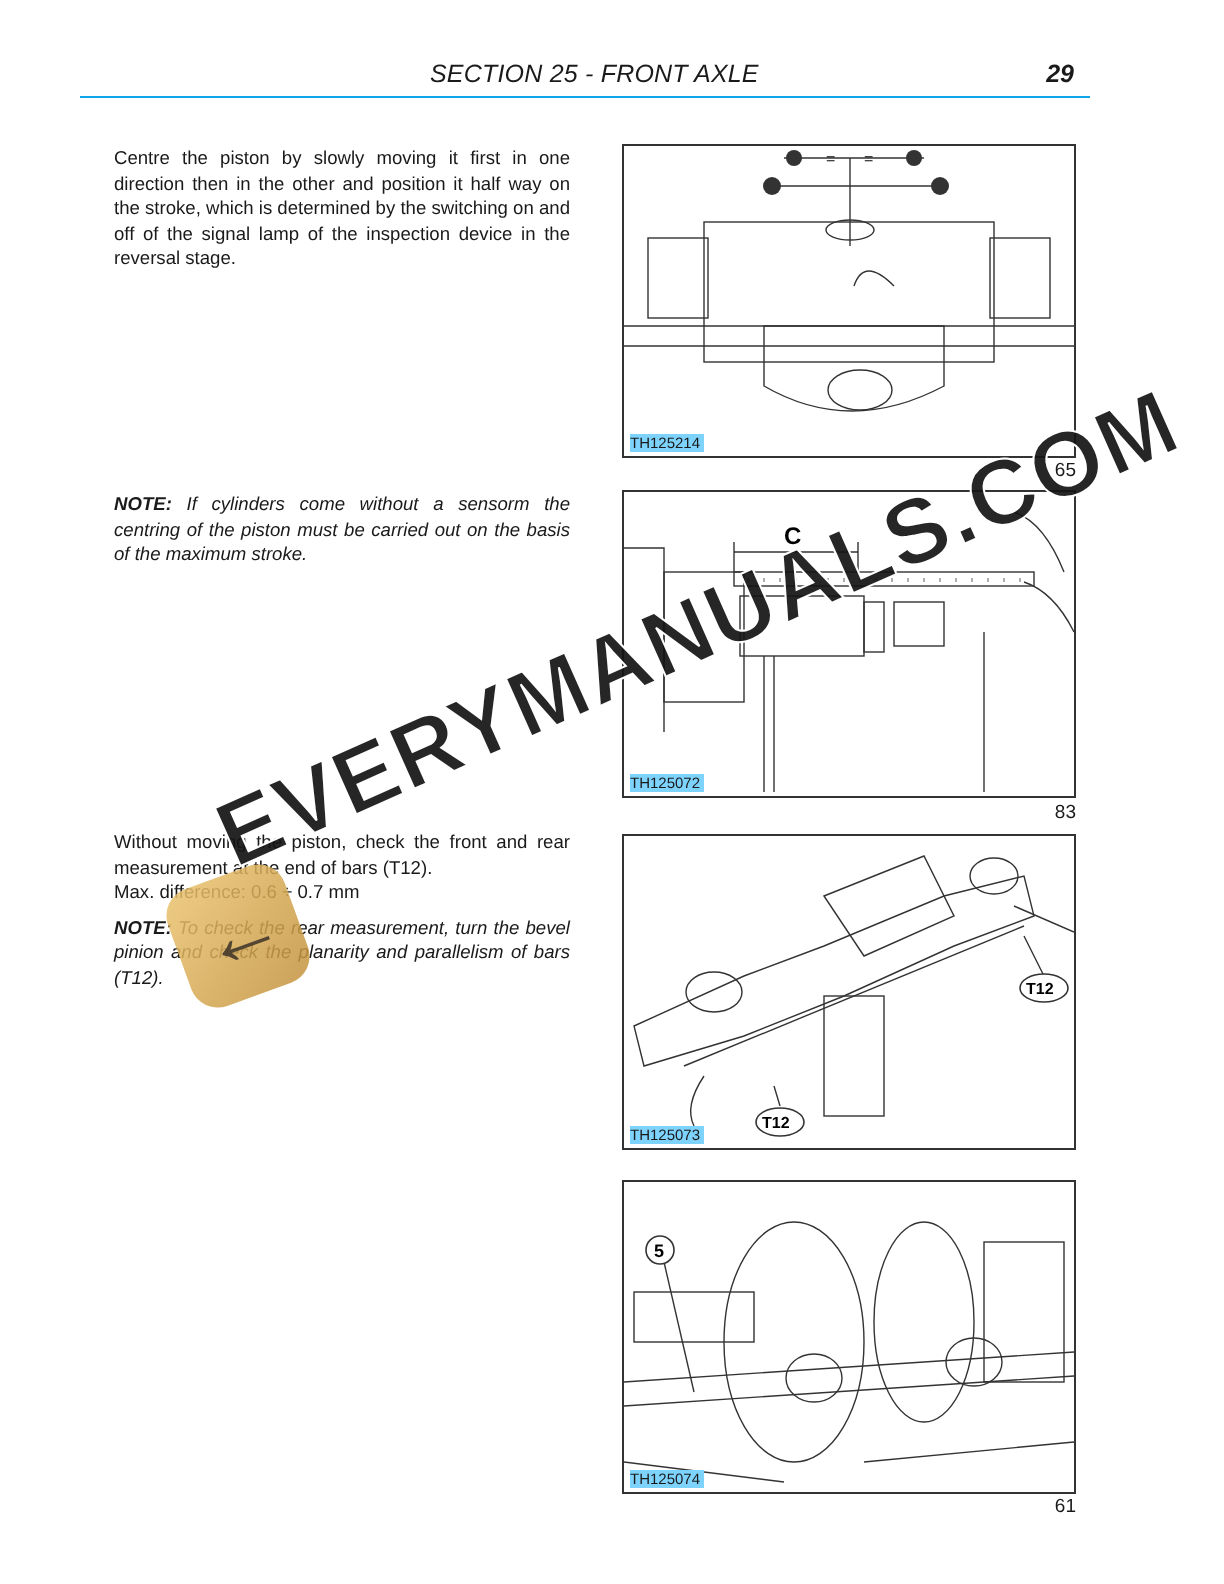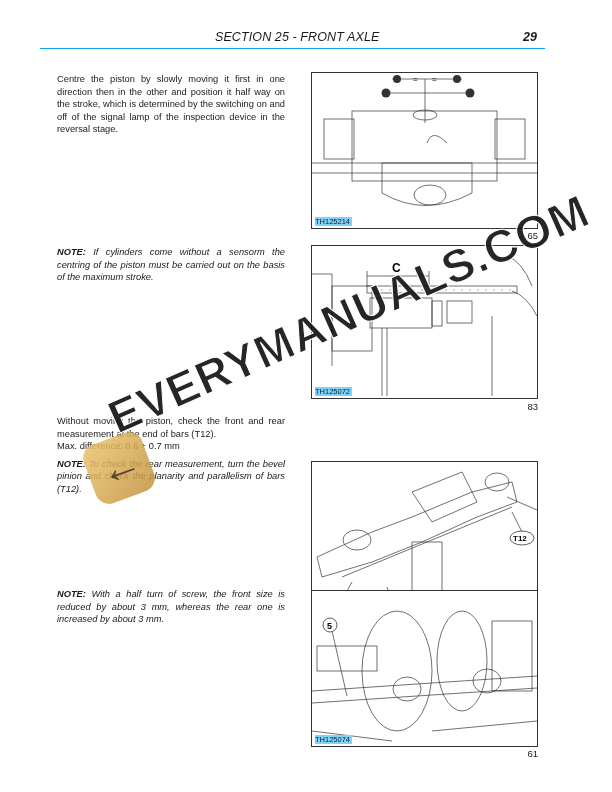--- a/index.html
+++ b/index.html
@@ -110,21 +110,21 @@
   </svg>
   <span class="code">TH125072</span>
 </div>
 <div class="fignum" style="top:401px;">83</div>
 
 <div class="para" style="top:415px;">
   <p style="margin-bottom:0;">Without moving the piston, check the front and rear measurement at the end of bars (T12).</p>
   <p>Max. difference: 0.6 ÷ 0.7 mm</p>
   <p class="note"><b>NOTE:</b> <span>To check the rear measurement, turn the bevel pinion and check the planarity and parallelism of bars (T12).</span></p>
 </div>
-<div class="fig" style="top:417px;height:156px;margin-top:44px;">
+<div class="fig" style="top:417px;height:156px;">
   <svg width="225" height="156" viewBox="0 0 225 156">
     <g stroke="#333" stroke-width="0.7" fill="none">
       <path d="M5 95 L60 70 L100 55 L160 30 L200 20 L205 40 L165 55 L110 80 L60 100 L10 115 Z"></path>
       <path d="M100 30 L150 10 L165 40 L120 60 Z"></path>
       <ellipse cx="45" cy="78" rx="14" ry="10"></ellipse>
       <ellipse cx="185" cy="20" rx="12" ry="9"></ellipse>
       <line x1="30" y1="115" x2="200" y2="45"></line>
       <line x1="195" y1="35" x2="225" y2="48"></line>
       <rect x="100" y="80" width="30" height="60"></rect>
       <path d="M40 120 Q30 135 35 145"></path>
@@ -134,21 +134,20 @@
     <ellipse cx="210" cy="76" rx="12" ry="7" fill="#fff" stroke="#333" stroke-width="0.8"></ellipse>
     <text x="201" y="79" font-size="8" font-weight="bold" font-family="Liberation Sans, sans-serif">T12</text>
     <ellipse cx="78" cy="143" rx="12" ry="7" fill="#fff" stroke="#333" stroke-width="0.8"></ellipse>
     <text x="69" y="146" font-size="8" font-weight="bold" font-family="Liberation Sans, sans-serif">T12</text>
   </svg>
   <span class="code">TH125073</span>
 </div>
 <div class="fignum" style="top:604px;">84</div>
 
 <div class="para" style="top:588px;">
-  <p class="note"><b>NOTE:</b> <span>With a half turn of screw, the front size is reduced by about 3 mm, whereas the rear one is increased by about 3 mm.</span></p>
 </div>
 <div class="fig" style="top:590px;height:155px;">
   <svg width="225" height="155" viewBox="0 0 225 155">
     <g stroke="#333" stroke-width="0.7" fill="none">
       <ellipse cx="85" cy="80" rx="35" ry="60"></ellipse>
       <ellipse cx="150" cy="70" rx="25" ry="50"></ellipse>
       <line x1="0" y1="100" x2="225" y2="85"></line>
       <line x1="0" y1="112" x2="225" y2="97"></line>
       <ellipse cx="95" cy="98" rx="14" ry="12"></ellipse>
       <ellipse cx="175" cy="90" rx="14" ry="12"></ellipse>

